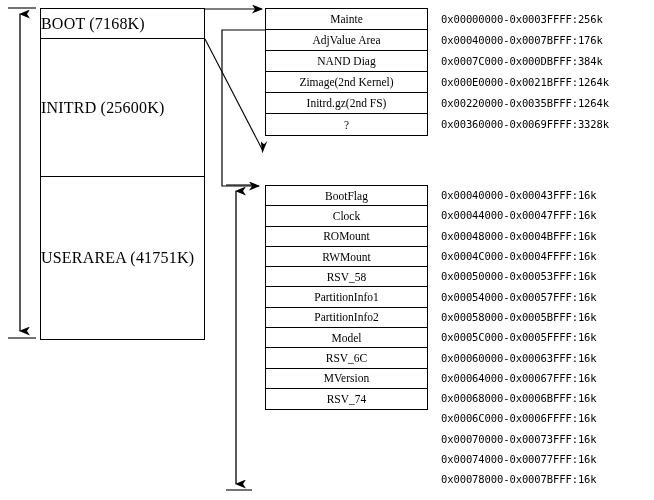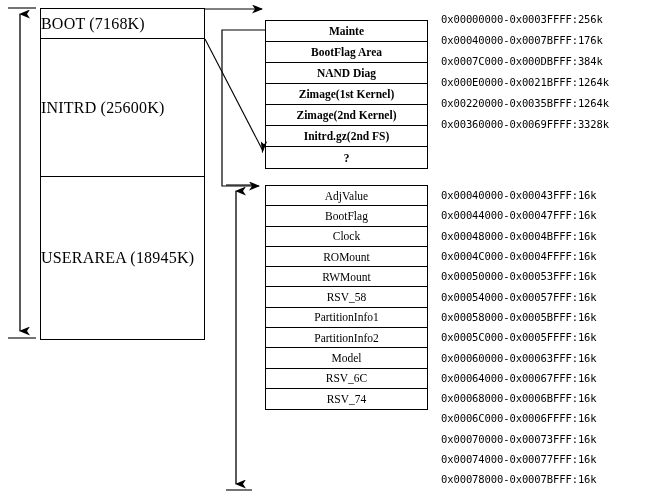--- a/index.html
+++ b/index.html
@@ -55,21 +55,21 @@
   .pc-userarea { height: 162px; }
 
   
   .detail-table {
     position: absolute;
     left: 265px;
     width: 163px;
     border: 1px solid #000;
     box-sizing: border-box;
   }
-  #table-boot-detail  { top: 20px; font-weight: bold; }
+  #table-boot-detail  { top: 8px; }
   #table-param-detail { top: 185px; }
   .detail-row {
     box-sizing: border-box;
     border-bottom: 1px solid #000;
     display: flex;
     align-items: center;
     justify-content: center;
     font-size: 11.5px;
     white-space: nowrap;
     overflow: hidden;
@@ -143,36 +143,33 @@
   </svg>
 
   <div class="partition-col">
     <div class="partition-cell pc-boot">
       <span>BOOT (7168K)</span>
     </div>
     <div class="partition-cell pc-initrd">
       <span>INITRD (25600K)</span>
     </div>
     <div class="partition-cell pc-userarea">
-      <span>USERAREA (18945K)</span>
+      <span>USERAREA (41751K)</span>
     </div>
   </div>
 
   <div class="detail-table" id="table-boot-detail">
       <div class="detail-row">
         <span>Mainte</span>
       </div>
       <div class="detail-row">
-        <span>BootFlag Area</span>
+        <span>AdjValue Area</span>
       </div>
       <div class="detail-row">
         <span>NAND Diag</span>
-      </div>
-      <div class="detail-row">
-        <span>Zimage(1st Kernel)</span>
       </div>
       <div class="detail-row">
         <span>Zimage(2nd Kernel)</span>
       </div>
       <div class="detail-row">
         <span>Initrd.gz(2nd FS)</span>
       </div>
       <div class="detail-row">
         <span>?</span>
       </div>
@@ -213,23 +210,20 @@
         <span>0x00360000</span>
         <span> - </span>
         <span>0x0069FFFF</span>
         <span>:3328k</span>
       </div>
       <div class="addr-row"></div>
     </div>
 
   <div class="detail-table" id="table-param-detail">
       <div class="detail-row">
-        <span>AdjValue</span>
-      </div>
-      <div class="detail-row">
         <span>BootFlag</span>
       </div>
       <div class="detail-row">
         <span>Clock</span>
       </div>
       <div class="detail-row">
         <span>ROMount</span>
       </div>
       <div class="detail-row">
         <span>RWMount</span>
@@ -243,20 +237,23 @@
       <div class="detail-row">
         <span>PartitionInfo2</span>
       </div>
       <div class="detail-row">
         <span>Model</span>
       </div>
       <div class="detail-row">
         <span>RSV_6C</span>
       </div>
       <div class="detail-row">
+        <span>MVersion</span>
+      </div>
+      <div class="detail-row">
         <span>RSV_74</span>
       </div>
     </div>
 
   <div class="addr-list" id="addr-list-param">
       <div class="addr-row">
         <span>0x00040000</span>
         <span> - </span>
         <span>0x00043FFF</span>
         <span>:16k</span>

